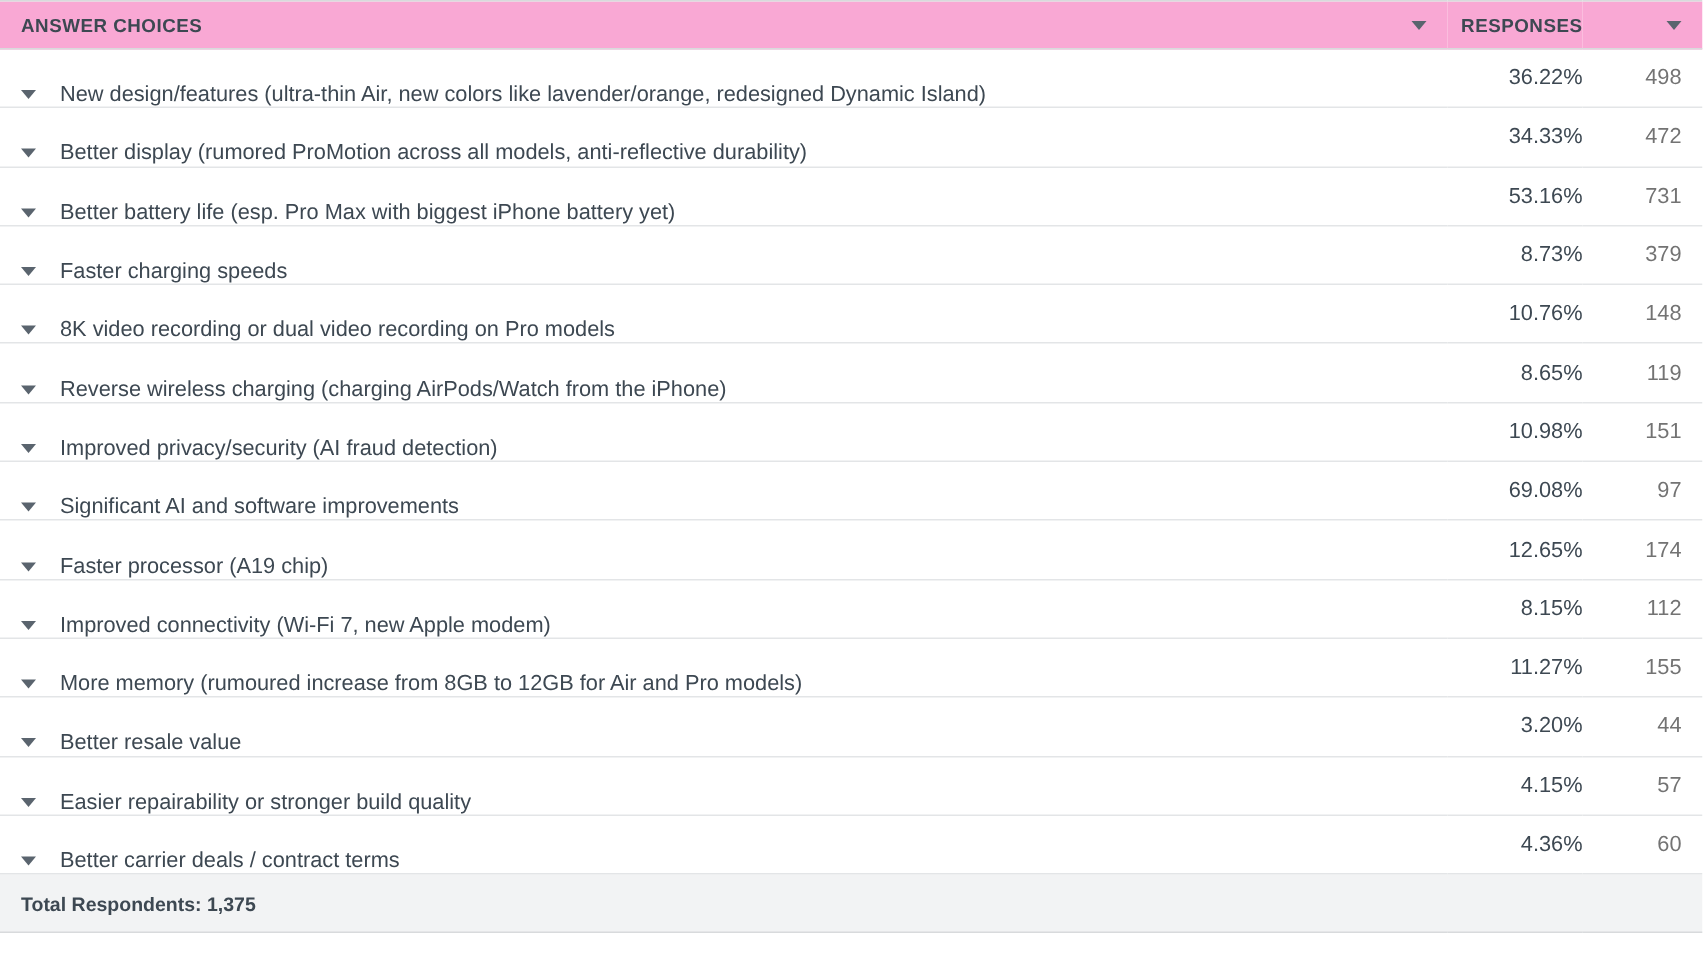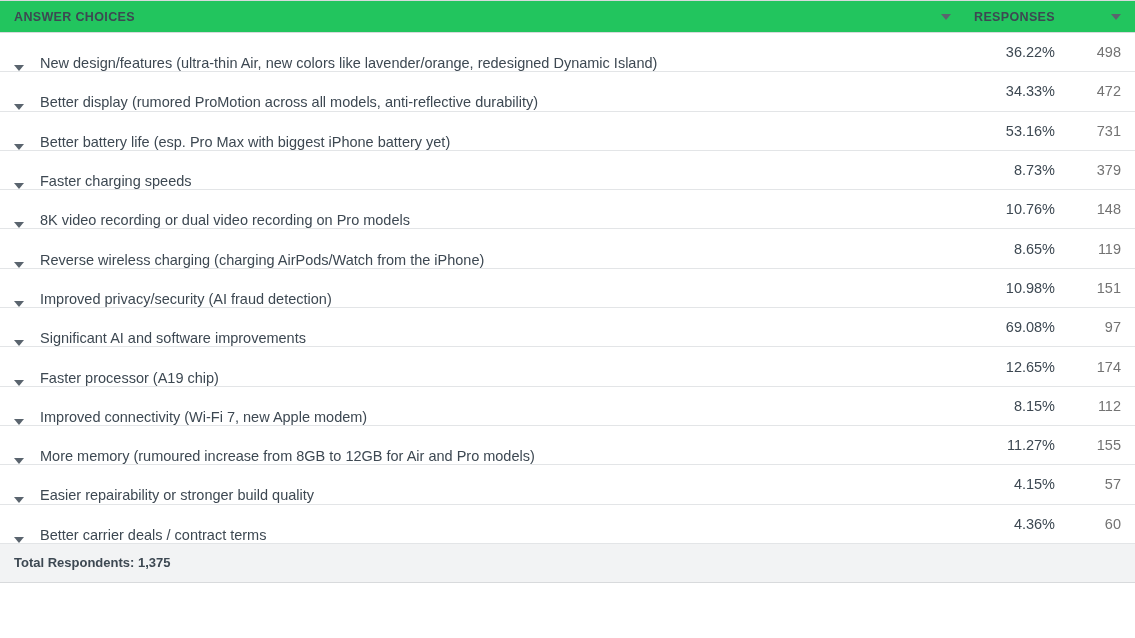--- a/index.html
+++ b/index.html
@@ -17,21 +17,21 @@
   .survey-table {
     width: 1135px;
     border-collapse: collapse;
     table-layout: fixed;
   }
   .survey-table col.c-choice { width: 965px; }
   .survey-table col.c-pct    { width: 90px; }
   .survey-table col.c-count  { width: 80px; }
 
   thead th {
-    background: #22c55e;
+    background: #f9a8d4;
     border-top: 1px solid #d8dadc;
     border-bottom: 1px solid #d8dadc;
     height: 31px;
     padding: 0;
     font-size: 12.5px;
     font-weight: bold;
     letter-spacing: 0.35px;
     color: #3d4852;
     text-align: left;
     vertical-align: middle;
@@ -74,21 +74,21 @@
     font-size: 14.5px;
     color: #3d4852;
     vertical-align: middle;
     padding: 0;
   }
   td.choice-cell {
     padding-left: 14px;
   }
   .choice-inner {
     display: flex;
-    align-items: flex-end;
+    align-items: center;
     margin-top: 22px;
   }
   .row-caret {
     width: 0; height: 0;
     border-left: 5px solid transparent;
     border-right: 5px solid transparent;
     border-top: 6px solid #5a646e;
     margin-right: 16px;
     flex: none;
   }
@@ -257,20 +257,30 @@
           <span class="choice-text">More memory (rumoured increase from 8GB to 12GB for Air and Pro models)</span>
         </div>
       </td>
       <td class="pct-cell">11.27%</td>
       <td class="count-cell">155</td>
     </tr>
     <tr>
       <td class="choice-cell">
         <div class="choice-inner">
           <span class="row-caret"></span>
+          <span class="choice-text">Better resale value</span>
+        </div>
+      </td>
+      <td class="pct-cell">3.20%</td>
+      <td class="count-cell">44</td>
+    </tr>
+    <tr>
+      <td class="choice-cell">
+        <div class="choice-inner">
+          <span class="row-caret"></span>
           <span class="choice-text">Easier repairability or stronger build quality</span>
         </div>
       </td>
       <td class="pct-cell">4.15%</td>
       <td class="count-cell">57</td>
     </tr>
     <tr>
       <td class="choice-cell">
         <div class="choice-inner">
           <span class="row-caret"></span>

